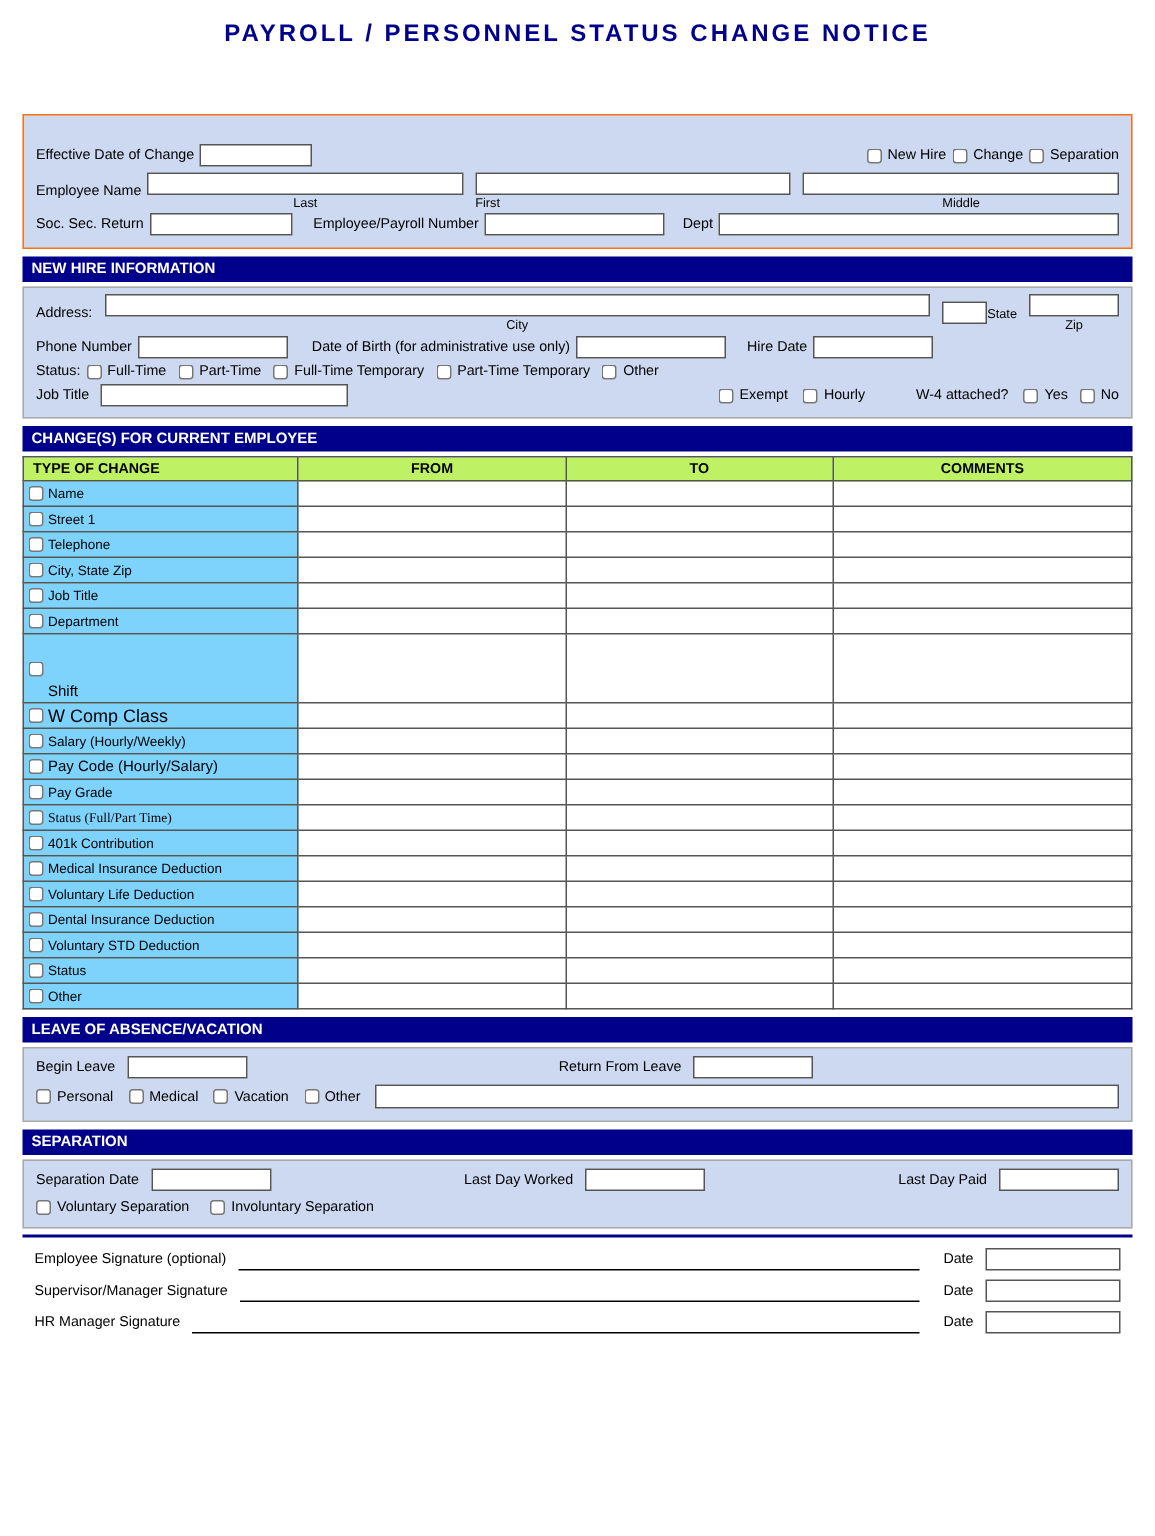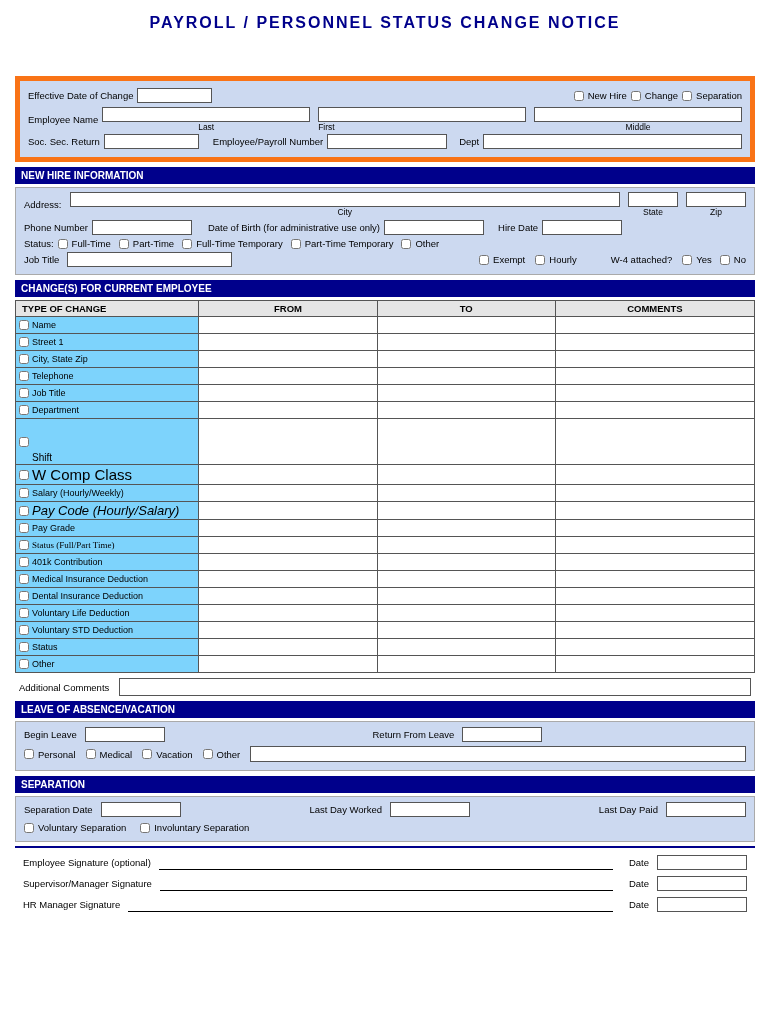--- a/index.html
+++ b/index.html
@@ -45,32 +45,32 @@
       padding: 3px 6px;
       margin: 5px 0 3px 0;
     }
     .cb-label {
       font-size: 9.5px;
       white-space: nowrap;
     }
     
     .top-area {
       background: #ccd9f0;
-      padding: 7px 8px 5px 8px;
-      border: 5px solid #f97316;
+      padding: 19px 8px 5px 8px;
+      border: 1px solid #f97316;
       margin-top: 44px;
     }
     
     .changes-table {
       width: 100%;
       border-collapse: collapse;
       margin-top: 2px;
     }
     .changes-table th {
-      background: #e5e5e5;
+      background: #bef264;
       border: 1px solid #555;
       font-size: 9.5px;
       font-weight: bold;
       padding: 2px 4px;
       text-align: center;
     }
     .changes-table td {
       border: 1px solid #555;
       height: 16px;
       padding: 1px 3px;
@@ -195,21 +195,21 @@
 <div class="section-header">NEW HIRE INFORMATION</div>
 
 <div class="new-hire-area">
 
   <div class="form-row" style="margin-bottom:1px;">
     <span class="label">Address:</span>
     <div style="display:flex;flex-direction:column;flex:1.5;margin-left:4px;">
       <input type="text" style="width: 100%;">
       <span class="sub-label">City</span>
     </div>
-    <div style="display:flex;flex-direction:column;align-items:center;margin-left:4px;width:50px;">
+    <div style="display:flex;align-items:center;margin-left:4px;width:50px;">
       <input type="text" style="width: 100%;">
       <span class="sub-label">State</span>
     </div>
     <div style="display:flex;flex-direction:column;align-items:center;margin-left:4px;width:60px;">
       <input type="text" style="width: 100%;">
       <span class="sub-label">Zip</span>
     </div>
   </div>
 
   <div class="form-row" style="margin-top:3px;">
@@ -283,42 +283,42 @@
             </div>
           </td>
           <td class="from-col"><input type="text" style="width: 100%; border: none; height: 14px; font-size: 9px;"></td>
           <td class="to-col"><input type="text" style="width: 100%; border: none; height: 14px; font-size: 9px;"></td>
           <td class="comments-col"><input type="text" style="width: 100%; border: none; height: 14px; font-size: 9px;"></td>
         </tr>
         <tr>
           <td class="type-col">
             <div class="type-cell-inner">
               <input type="checkbox" style="">
+              <span style="font-size:9px;">Telephone</span>
+            </div>
+          </td>
+          <td class="from-col"><input type="text" style="width: 100%; border: none; height: 14px; font-size: 9px;"></td>
+          <td class="to-col"><input type="text" style="width: 100%; border: none; height: 14px; font-size: 9px;"></td>
+          <td class="comments-col"><input type="text" style="width: 100%; border: none; height: 14px; font-size: 9px;"></td>
+        </tr>
+        <tr>
+          <td class="type-col">
+            <div class="type-cell-inner">
+              <input type="checkbox" style="">
               <span style="font-size:9px;">City, State Zip</span>
             </div>
           </td>
           <td class="from-col"><input type="text" style="width: 100%; border: none; height: 14px; font-size: 9px;"></td>
           <td class="to-col"><input type="text" style="width: 100%; border: none; height: 14px; font-size: 9px;"></td>
           <td class="comments-col"><input type="text" style="width: 100%; border: none; height: 14px; font-size: 9px;"></td>
         </tr>
         <tr>
           <td class="type-col">
             <div class="type-cell-inner">
               <input type="checkbox" style="">
-              <span style="font-size:9px;">Telephone</span>
-            </div>
-          </td>
-          <td class="from-col"><input type="text" style="width: 100%; border: none; height: 14px; font-size: 9px;"></td>
-          <td class="to-col"><input type="text" style="width: 100%; border: none; height: 14px; font-size: 9px;"></td>
-          <td class="comments-col"><input type="text" style="width: 100%; border: none; height: 14px; font-size: 9px;"></td>
-        </tr>
-        <tr>
-          <td class="type-col">
-            <div class="type-cell-inner">
-              <input type="checkbox" style="">
               <span style="font-size:9px;">Job Title</span>
             </div>
           </td>
           <td class="from-col"><input type="text" style="width: 100%; border: none; height: 14px; font-size: 9px;"></td>
           <td class="to-col"><input type="text" style="width: 100%; border: none; height: 14px; font-size: 9px;"></td>
           <td class="comments-col"><input type="text" style="width: 100%; border: none; height: 14px; font-size: 9px;"></td>
         </tr>
         <tr>
           <td class="type-col">
             <div class="type-cell-inner">
@@ -338,21 +338,21 @@
             </div>
           </td>
           <td class="from-col"><input type="text" style="width: 100%; border: none; height: 14px; font-size: 9px;"></td>
           <td class="to-col"><input type="text" style="width: 100%; border: none; height: 14px; font-size: 9px;"></td>
           <td class="comments-col"><input type="text" style="width: 100%; border: none; height: 14px; font-size: 9px;"></td>
         </tr>
         <tr>
           <td class="type-col">
             <div class="type-cell-inner">
               <input type="checkbox" style="">
-              <span style="font-size:15px;">W Comp Class</span>
+              <span style="font-size:12px;">W Comp Class</span>
             </div>
           </td>
           <td class="from-col"><input type="text" style="width: 100%; border: none; height: 14px; font-size: 9px;"></td>
           <td class="to-col"><input type="text" style="width: 100%; border: none; height: 14px; font-size: 9px;"></td>
           <td class="comments-col"><input type="text" style="width: 100%; border: none; height: 14px; font-size: 9px;"></td>
         </tr>
         <tr>
           <td class="type-col">
             <div class="type-cell-inner">
               <input type="checkbox" style="">
@@ -360,21 +360,21 @@
             </div>
           </td>
           <td class="from-col"><input type="text" style="width: 100%; border: none; height: 14px; font-size: 9px;"></td>
           <td class="to-col"><input type="text" style="width: 100%; border: none; height: 14px; font-size: 9px;"></td>
           <td class="comments-col"><input type="text" style="width: 100%; border: none; height: 14px; font-size: 9px;"></td>
         </tr>
         <tr>
           <td class="type-col">
             <div class="type-cell-inner">
               <input type="checkbox" style="">
-              <span style="font-size:13px;font-style:italic;">Pay Code (Hourly/Salary)</span>
+              <span style="font-size:10px;">Pay Code (Hourly/Salary)</span>
             </div>
           </td>
           <td class="from-col"><input type="text" style="width: 100%; border: none; height: 14px; font-size: 9px;"></td>
           <td class="to-col"><input type="text" style="width: 100%; border: none; height: 14px; font-size: 9px;"></td>
           <td class="comments-col"><input type="text" style="width: 100%; border: none; height: 14px; font-size: 9px;"></td>
         </tr>
         <tr>
           <td class="type-col">
             <div class="type-cell-inner">
               <input type="checkbox" style="">
@@ -415,32 +415,32 @@
             </div>
           </td>
           <td class="from-col"><input type="text" style="width: 100%; border: none; height: 14px; font-size: 9px;"></td>
           <td class="to-col"><input type="text" style="width: 100%; border: none; height: 14px; font-size: 9px;"></td>
           <td class="comments-col"><input type="text" style="width: 100%; border: none; height: 14px; font-size: 9px;"></td>
         </tr>
         <tr>
           <td class="type-col">
             <div class="type-cell-inner">
               <input type="checkbox" style="">
+              <span style="font-size:9px;">Voluntary Life Deduction</span>
+            </div>
+          </td>
+          <td class="from-col"><input type="text" style="width: 100%; border: none; height: 14px; font-size: 9px;"></td>
+          <td class="to-col"><input type="text" style="width: 100%; border: none; height: 14px; font-size: 9px;"></td>
+          <td class="comments-col"><input type="text" style="width: 100%; border: none; height: 14px; font-size: 9px;"></td>
+        </tr>
+        <tr>
+          <td class="type-col">
+            <div class="type-cell-inner">
+              <input type="checkbox" style="">
               <span style="font-size:9px;">Dental Insurance Deduction</span>
-            </div>
-          </td>
-          <td class="from-col"><input type="text" style="width: 100%; border: none; height: 14px; font-size: 9px;"></td>
-          <td class="to-col"><input type="text" style="width: 100%; border: none; height: 14px; font-size: 9px;"></td>
-          <td class="comments-col"><input type="text" style="width: 100%; border: none; height: 14px; font-size: 9px;"></td>
-        </tr>
-        <tr>
-          <td class="type-col">
-            <div class="type-cell-inner">
-              <input type="checkbox" style="">
-              <span style="font-size:9px;">Voluntary Life Deduction</span>
             </div>
           </td>
           <td class="from-col"><input type="text" style="width: 100%; border: none; height: 14px; font-size: 9px;"></td>
           <td class="to-col"><input type="text" style="width: 100%; border: none; height: 14px; font-size: 9px;"></td>
           <td class="comments-col"><input type="text" style="width: 100%; border: none; height: 14px; font-size: 9px;"></td>
         </tr>
         <tr>
           <td class="type-col">
             <div class="type-cell-inner">
               <input type="checkbox" style="">
@@ -469,24 +469,20 @@
               <span style="font-size:9px;">Other</span>
             </div>
           </td>
           <td class="from-col"><input type="text" style="width: 100%; border: none; height: 14px; font-size: 9px;"></td>
           <td class="to-col"><input type="text" style="width: 100%; border: none; height: 14px; font-size: 9px;"></td>
           <td class="comments-col"><input type="text" style="width: 100%; border: none; height: 14px; font-size: 9px;"></td>
         </tr>
       </tbody>
   </table>
 
-  <div class="form-row" style="margin-top:5px; padding:0 4px;">
-    <span class="label">Additional Comments</span>
-    <input type="text" style="flex: 1 1 0%; margin-left: 6px; height: 18px;">
-  </div>
 </div>
 
 <div class="section-header">LEAVE OF ABSENCE/VACATION</div>
 
 <div class="leave-section">
   <div class="form-row">
     <span class="label">Begin Leave</span>
     <input type="text" style="width: 80px; margin-left: 4px;">
     <span style="flex:1;"></span>
     <span class="label">Return From Leave</span>

